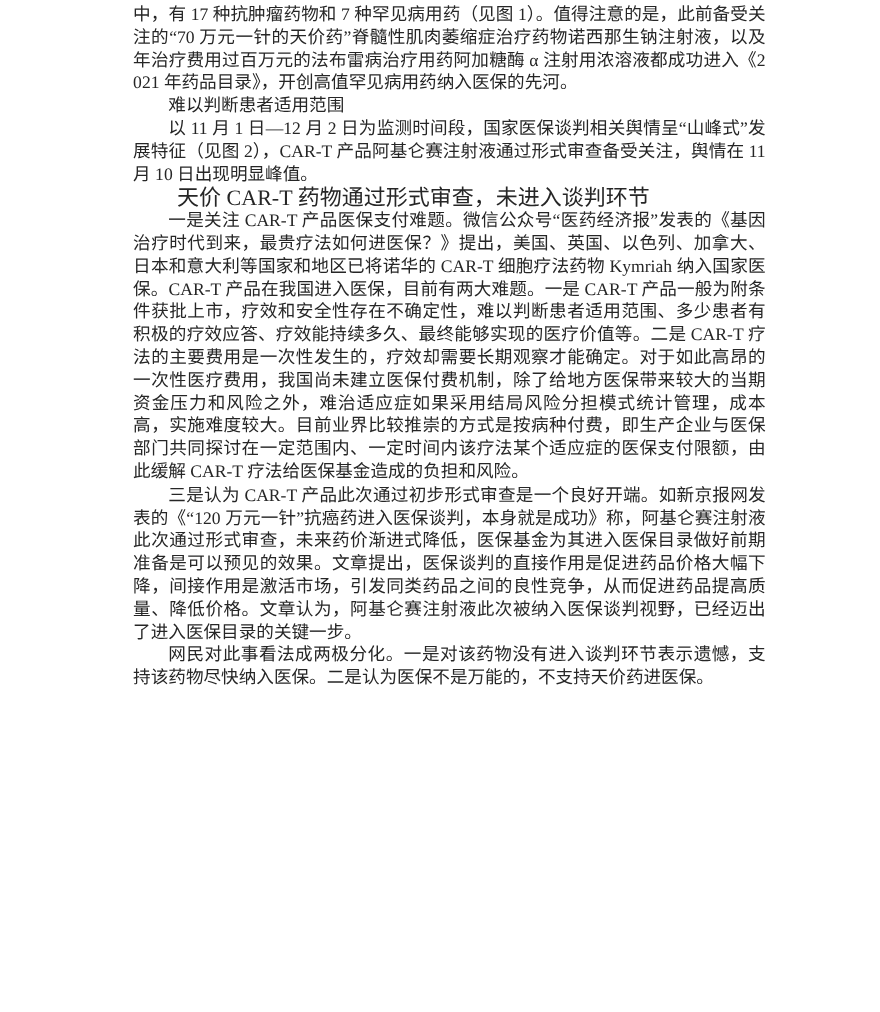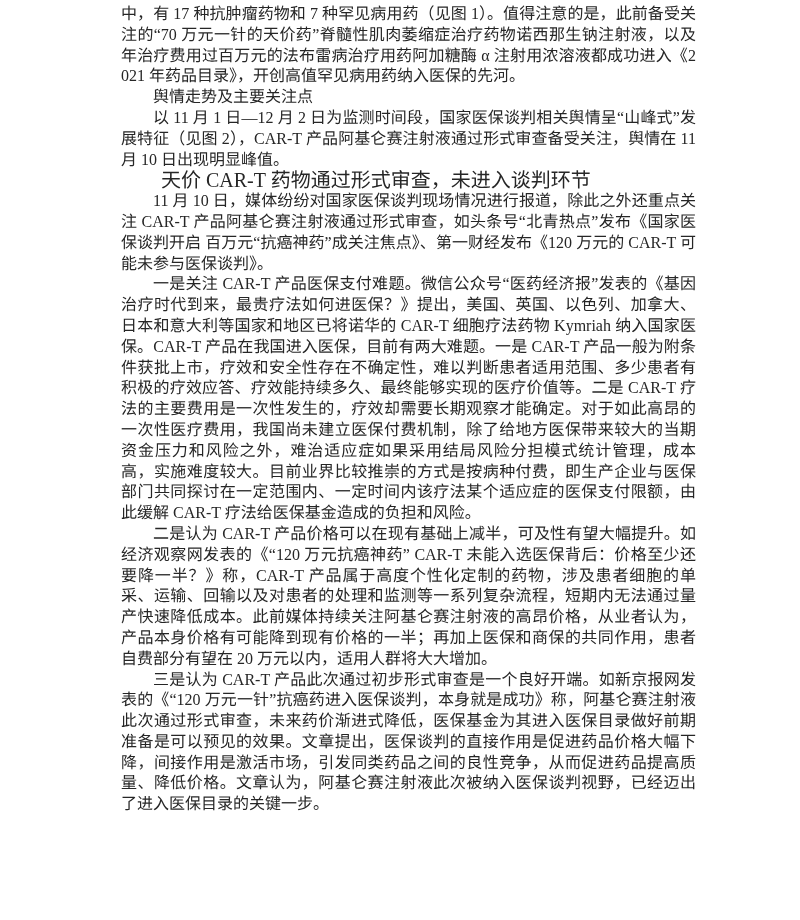--- a/index.html
+++ b/index.html
@@ -35,20 +35,19 @@
   .doc-block.heading {
     text-indent: 2em;
     font-weight: normal; 
   }
 </style>
 </head>
 <body>
 
 <div class="doc-page">
   <p class="doc-block">中，有 17 种抗肿瘤药物和 7 种罕见病用药（见图 1）。值得注意的是，此前备受关注的“70 万元一针的天价药”脊髓性肌肉萎缩症治疗药物诺西那生钠注射液，以及年治疗费用过百万元的法布雷病治疗用药阿加糖酶 α 注射用浓溶液都成功进入《2021 年药品目录》，开创高值罕见病用药纳入医保的先河。</p>
-  <h3 class="doc-block heading" style="font-size:16px;margin:0;">舆情走势及主要关注点</h3>
+  <h3 class="doc-block heading" style="font-size:16px;margin:0;">难以判断患者适用范围</h3>
   <p class="doc-block indent">以 11 月 1 日—12 月 2 日为监测时间段，国家医保谈判相关舆情呈“山峰式”发展特征（见图 2），CAR-T 产品阿基仑赛注射液通过形式审查备受关注，舆情在 11 月 10 日出现明显峰值。</p>
   <h3 class="doc-block heading" style="font-size:20px;margin:0;">天价 CAR-T 药物通过形式审查，未进入谈判环节</h3>
-  <p class="doc-block indent">11 月 10 日，媒体纷纷对国家医保谈判现场情况进行报道，除此之外还重点关注 CAR-T 产品阿基仑赛注射液通过形式审查，如头条号“北青热点”发布《国家医保谈判开启 百万元“抗癌神药”成关注焦点》、第一财经发布《120 万元的 CAR-T 可能未参与医保谈判》。</p>
   <p class="doc-block indent">一是关注 CAR-T 产品医保支付难题。微信公众号“医药经济报”发表的《基因治疗时代到来，最贵疗法如何进医保？》提出，美国、英国、以色列、加拿大、日本和意大利等国家和地区已将诺华的 CAR-T 细胞疗法药物 Kymriah 纳入国家医保。CAR-T 产品在我国进入医保，目前有两大难题。一是 CAR-T 产品一般为附条件获批上市，疗效和安全性存在不确定性，难以判断患者适用范围、多少患者有积极的疗效应答、疗效能持续多久、最终能够实现的医疗价值等。二是 CAR-T 疗法的主要费用是一次性发生的，疗效却需要长期观察才能确定。对于如此高昂的一次性医疗费用，我国尚未建立医保付费机制，除了给地方医保带来较大的当期资金压力和风险之外，难治适应症如果采用结局风险分担模式统计管理，成本高，实施难度较大。目前业界比较推崇的方式是按病种付费，即生产企业与医保部门共同探讨在一定范围内、一定时间内该疗法某个适应症的医保支付限额，由此缓解 CAR-T 疗法给医保基金造成的负担和风险。</p>
-  <p class="doc-block indent">二是认为 CAR-T 产品价格可以在现有基础上减半，可及性有望大幅提升。如经济观察网发表的《“120 万元抗癌神药” CAR-T 未能入选医保背后：价格至少还要降一半？》称，CAR-T 产品属于高度个性化定制的药物，涉及患者细胞的单采、运输、回输以及对患者的处理和监测等一系列复杂流程，短期内无法通过量产快速降低成本。此前媒体持续关注阿基仑赛注射液的高昂价格，从业者认为，产品本身价格有可能降到现有价格的一半；再加上医保和商保的共同作用，患者自费部分有望在 20 万元以内，适用人群将大大增加。</p>
   <p class="doc-block indent">三是认为 CAR-T 产品此次通过初步形式审查是一个良好开端。如新京报网发表的《“120 万元一针”抗癌药进入医保谈判，本身就是成功》称，阿基仑赛注射液此次通过形式审查，未来药价渐进式降低，医保基金为其进入医保目录做好前期准备是可以预见的效果。文章提出，医保谈判的直接作用是促进药品价格大幅下降，间接作用是激活市场，引发同类药品之间的良性竞争，从而促进药品提高质量、降低价格。文章认为，阿基仑赛注射液此次被纳入医保谈判视野，已经迈出了进入医保目录的关键一步。</p>
+  <p class="doc-block indent">网民对此事看法成两极分化。一是对该药物没有进入谈判环节表示遗憾，支持该药物尽快纳入医保。二是认为医保不是万能的，不支持天价药进医保。</p>
 </div>
 
 </body></html>

